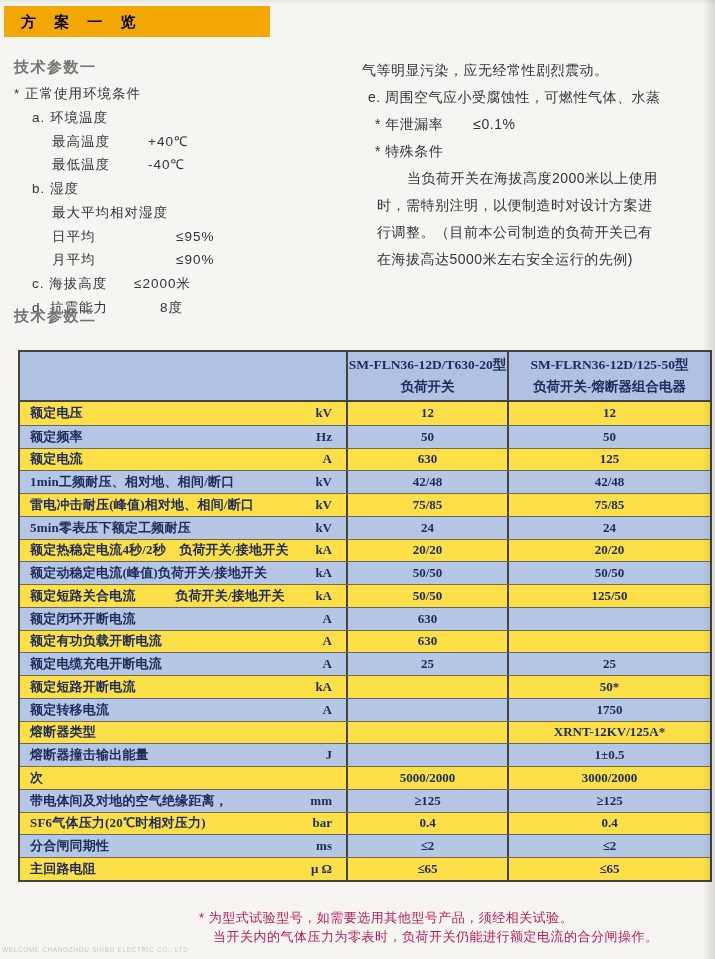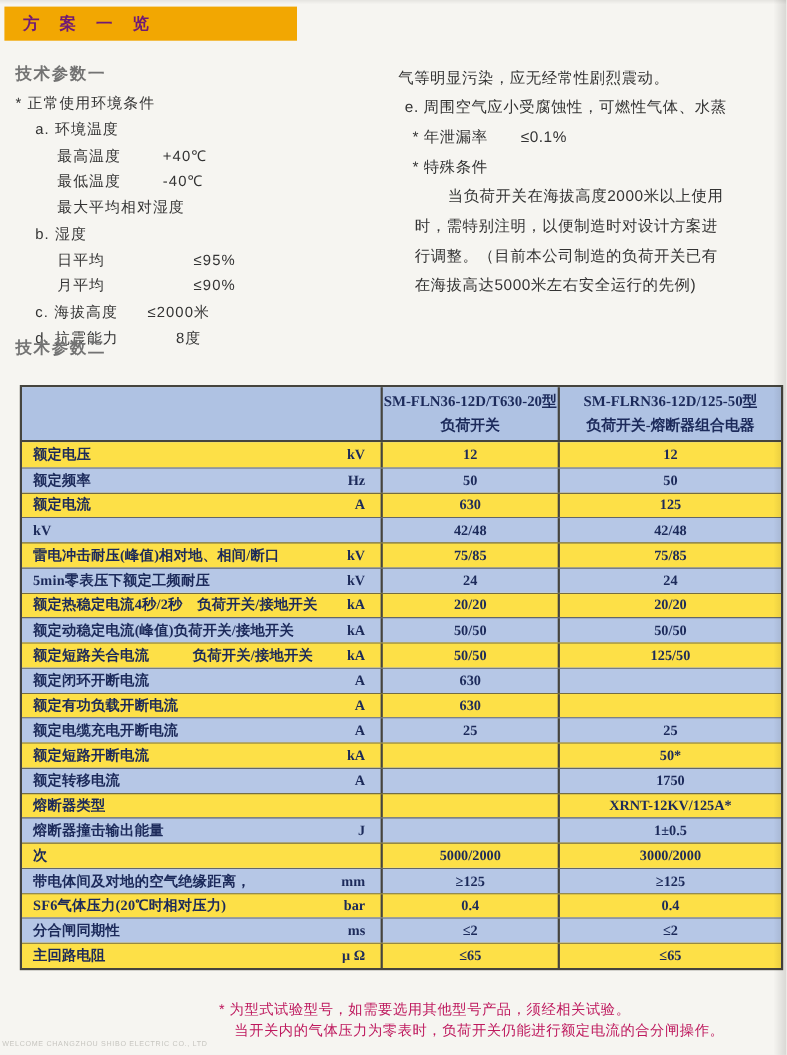--- a/index.html
+++ b/index.html
@@ -17,21 +17,21 @@
   .page::before{
     content:''; position:absolute; top:0; left:0; width:100%; height:4px;
     background:linear-gradient(to bottom, rgba(0,0,0,0.07), rgba(0,0,0,0));
     pointer-events:none;
   }
 
   
   .banner{
     position:absolute; left:4px; top:6px; width:266px; height:31px;
     background:var(--banner_bg,#F2A702);
-    color:#701a75; font-size:15px; font-weight:bold;
+    color:#000000; font-size:15px; font-weight:bold;
     letter-spacing:7px; line-height:31px; padding-left:17px;
   }
 
   
   .sec-title{
     position:absolute; left:14px;
     font-size:15px; font-weight:bold; color:#737373; letter-spacing:1.5px;
   }
   .s1{ top:58px; }
   .s2{ top:307px; }
@@ -124,25 +124,25 @@
           <span class="lbl">a. 环境温度</span>
         </div>
         <div class="env-row ind2">
           <span class="lbl">最高温度</span>
           <span class="val">+40℃</span>
         </div>
         <div class="env-row ind2">
           <span class="lbl">最低温度</span>
           <span class="val">-40℃</span>
         </div>
-        <div class="env-row ind2">
-          <span class="lbl">最大平均相对湿度</span>
-        </div>
         <div class="env-row ind1">
           <span class="lbl">b. 湿度</span>
+        </div>
+        <div class="env-row ind2">
+          <span class="lbl">最大平均相对湿度</span>
         </div>
         <div class="env-row ind2">
           <span class="lbl">日平均</span>
           <span class="val">≤95%</span>
         </div>
         <div class="env-row ind2">
           <span class="lbl">月平均</span>
           <span class="val">≤90%</span>
         </div>
         <div class="env-row ind1">
@@ -207,20 +207,21 @@
         <div class="trow plain">
           <div class="tcell c1">
             <span class="pname">额定电流</span>
             <span class="punit">A</span>
           </div>
           <div class="tcell c2">630</div>
           <div class="tcell c3">125</div>
         </div>
         <div class="trow alt">
           <div class="tcell c1">
+            <span class="pname">1min工频耐压、相对地、相间/断口</span>
             <span class="punit">kV</span>
           </div>
           <div class="tcell c2">42/48</div>
           <div class="tcell c3">42/48</div>
         </div>
         <div class="trow plain">
           <div class="tcell c1">
             <span class="pname">雷电冲击耐压(峰值)相对地、相间/断口</span>
             <span class="punit">kV</span>
           </div>

